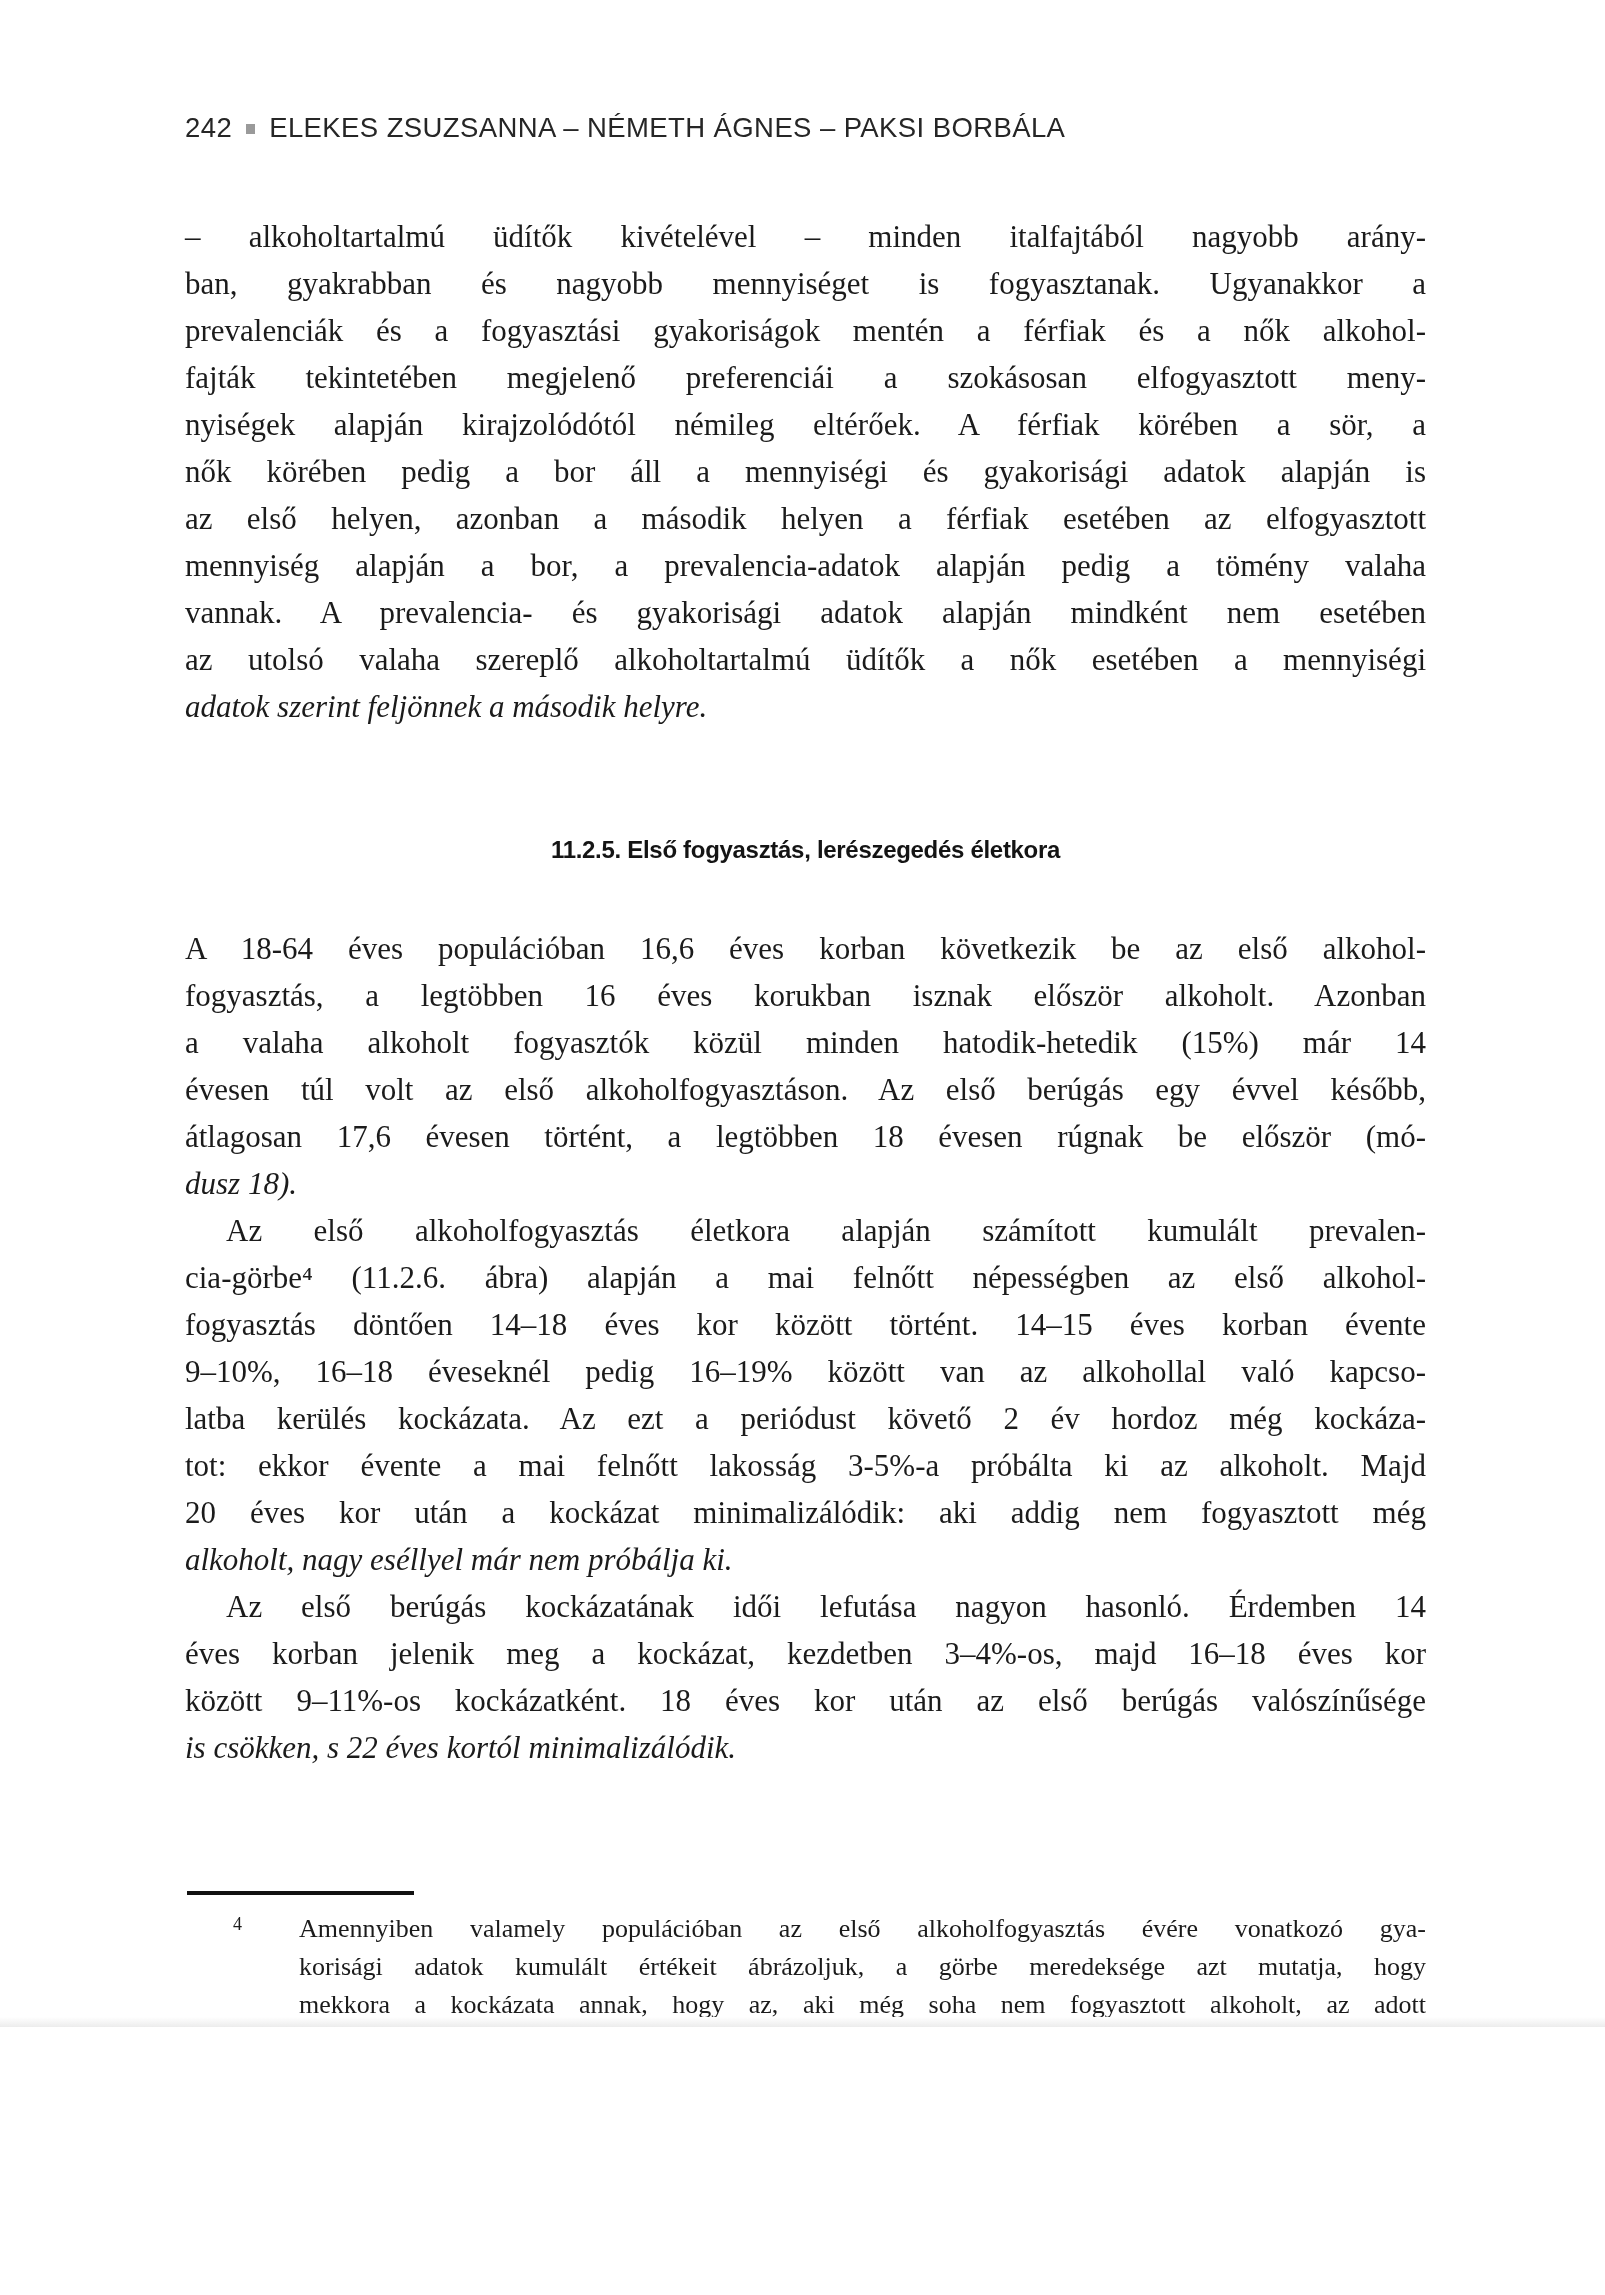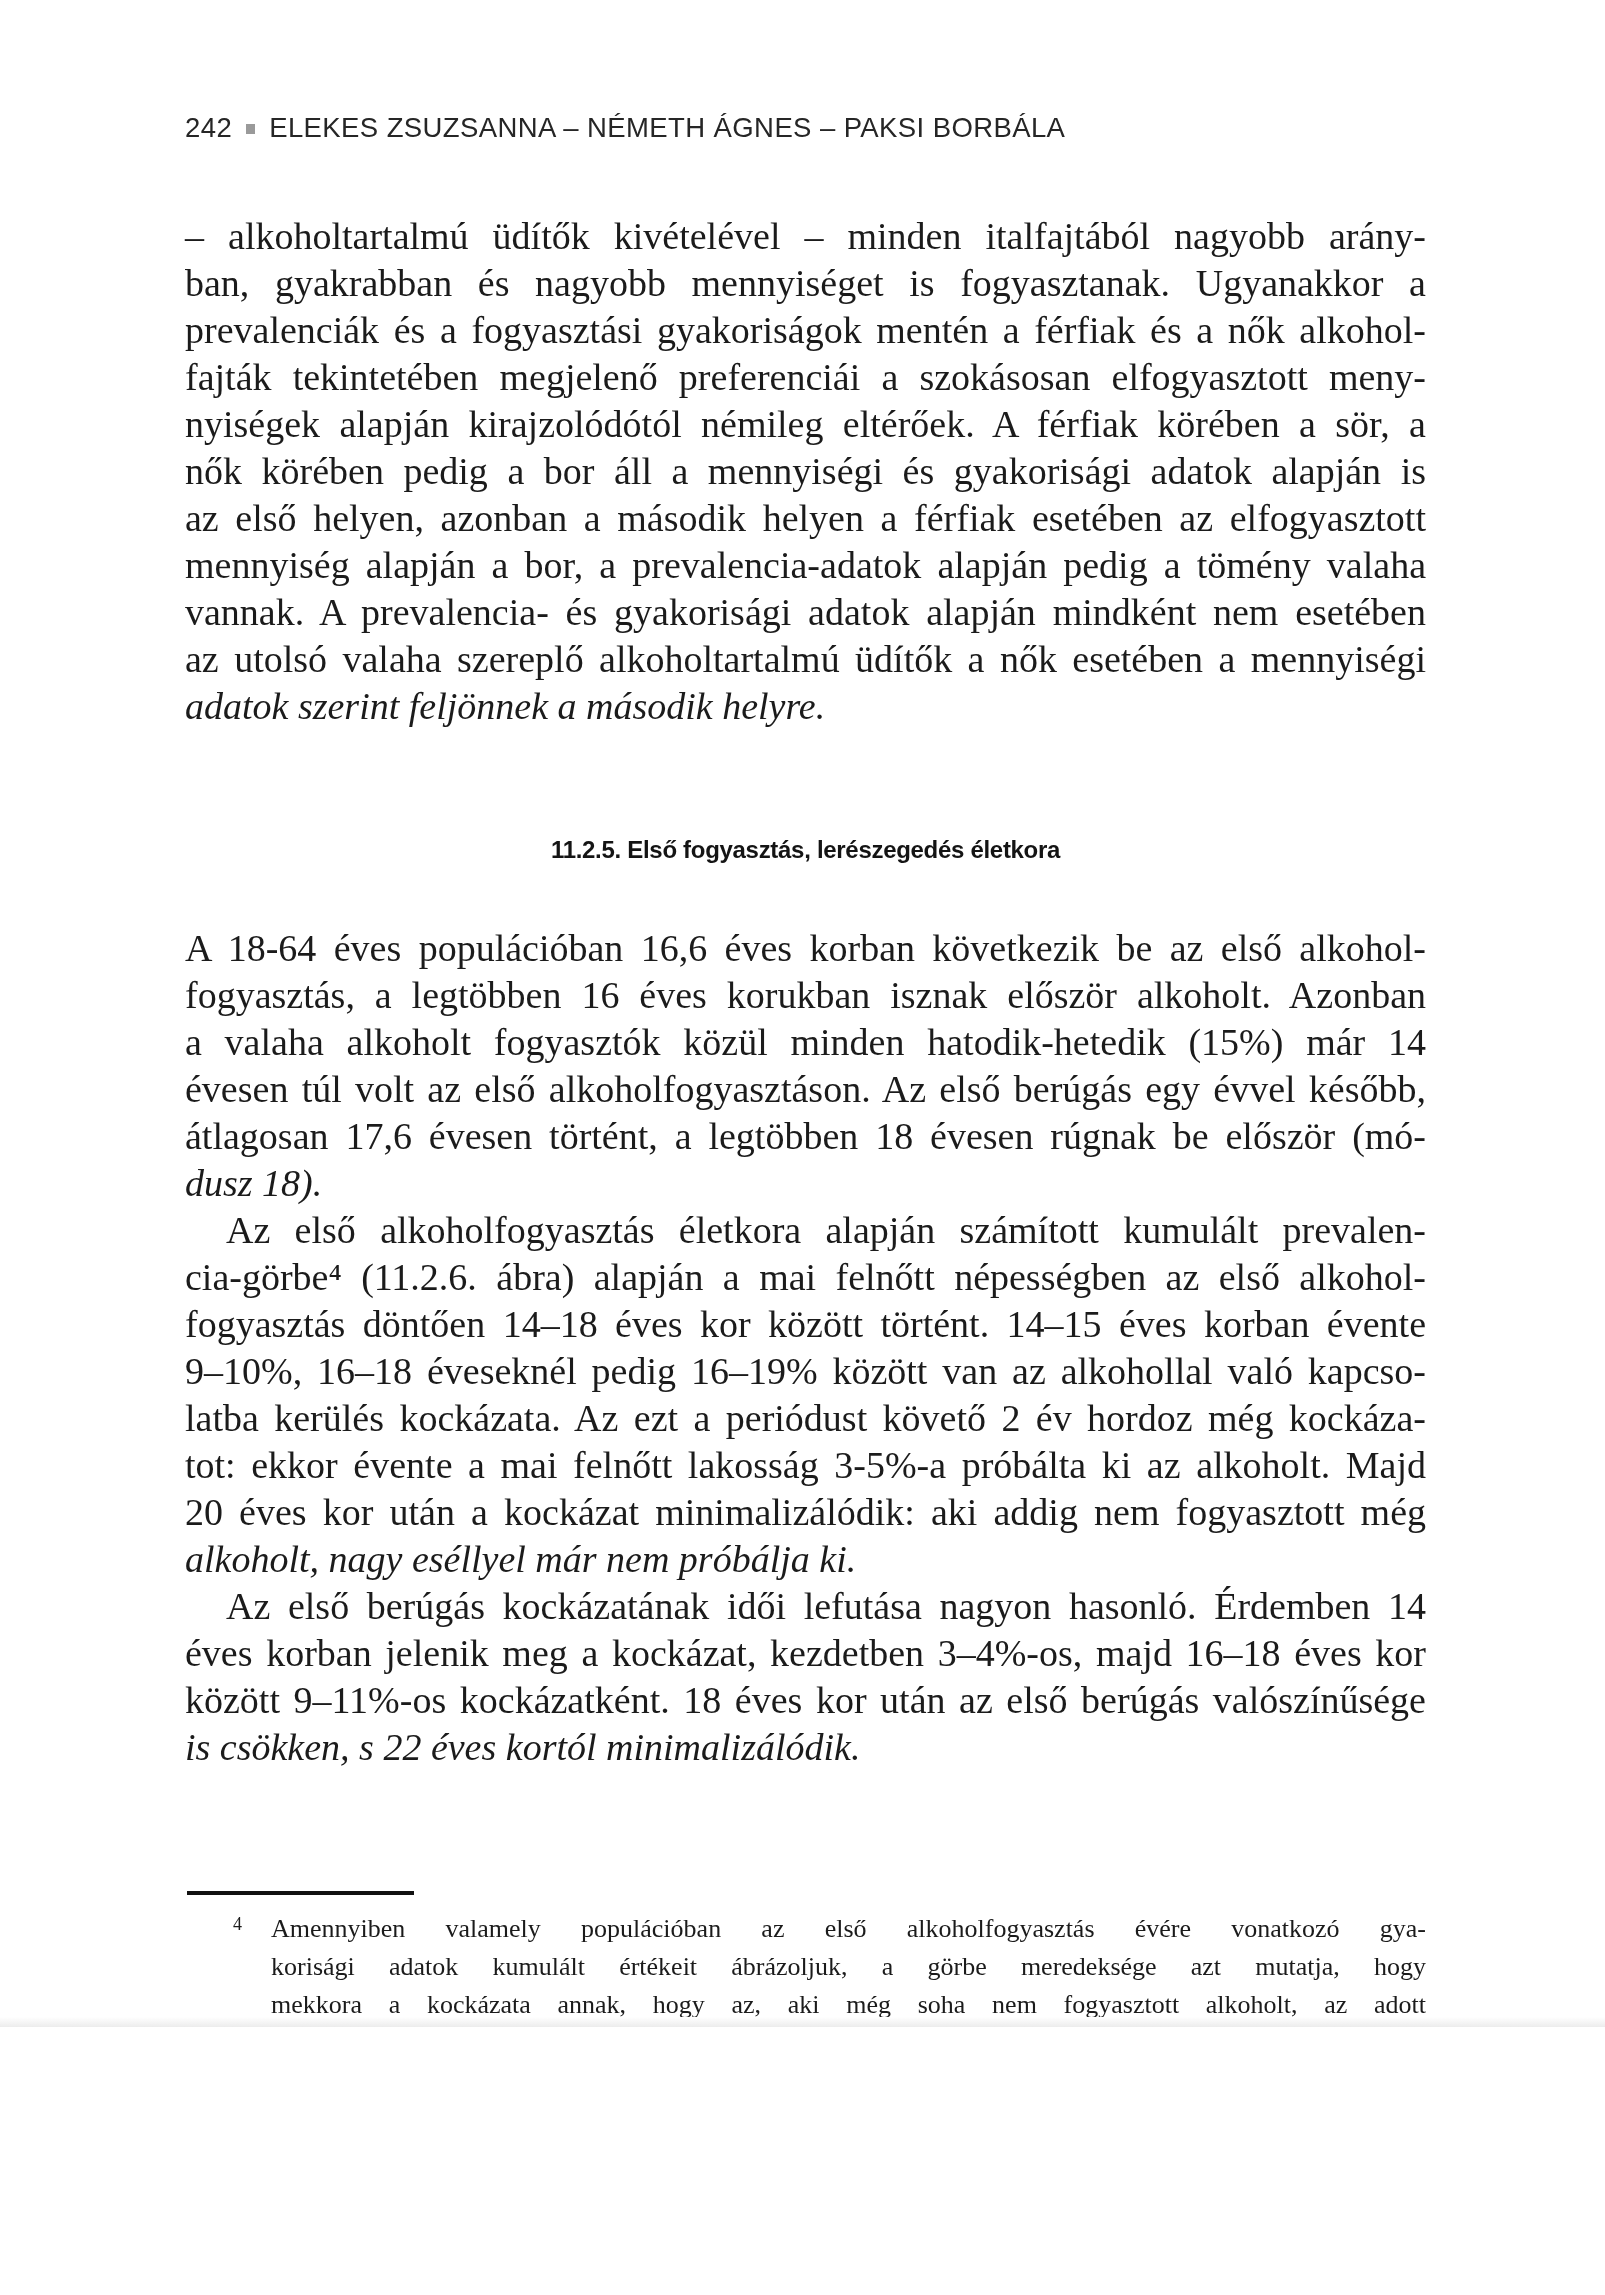--- a/index.html
+++ b/index.html
@@ -29,21 +29,21 @@
   .running-head .pagenum { font-weight:400; }
   .running-head .sq {
     width:9.5px; height:9.5px;
     background:#9a9a9a;
     margin:1.7px 13.8px 0 13.8px;
     flex:0 0 auto;
   }
 
   
   .textblock { position:absolute; left:185px; width:1241px; }
-  .para { font-size:38px; line-height:47px; }
+  .para { font-size:31px; line-height:47px; }
   .line { text-align:justify; text-align-last:justify; }
   .para .line.last { text-align-last:left;font-style:italic; }
   .para.indent-first .line.first { text-indent:41px; }
 
   #para1 { top:213px; }
   #section-heading {
     position:absolute;
     left:185px; width:1241px;
     top:836px;
     text-align:center;
@@ -69,21 +69,21 @@
     font-size:26px;
     line-height:38px;
   }
   .footnote .fn-marker {
     position:absolute;
     left:48px; top:-5.2px;
     font-size:18px;
     color:#1b1b1b;
   }
   .footnote .fn-lines { padding-left:86px; }
-  .footnote .line { text-align:justify; text-align-last:justify; }
+  .footnote .line { text-align:justify; text-align-last:justify;margin-left:28px; }
   .footnote .line.last { text-align-last:left; }
 
   
   .page-bottom-edge {
     position:absolute;
     left:0; bottom:0;
     width:100%; height:10.3px;
     background:linear-gradient(to bottom,#ffffff,#ececec);
   }
 </style>

